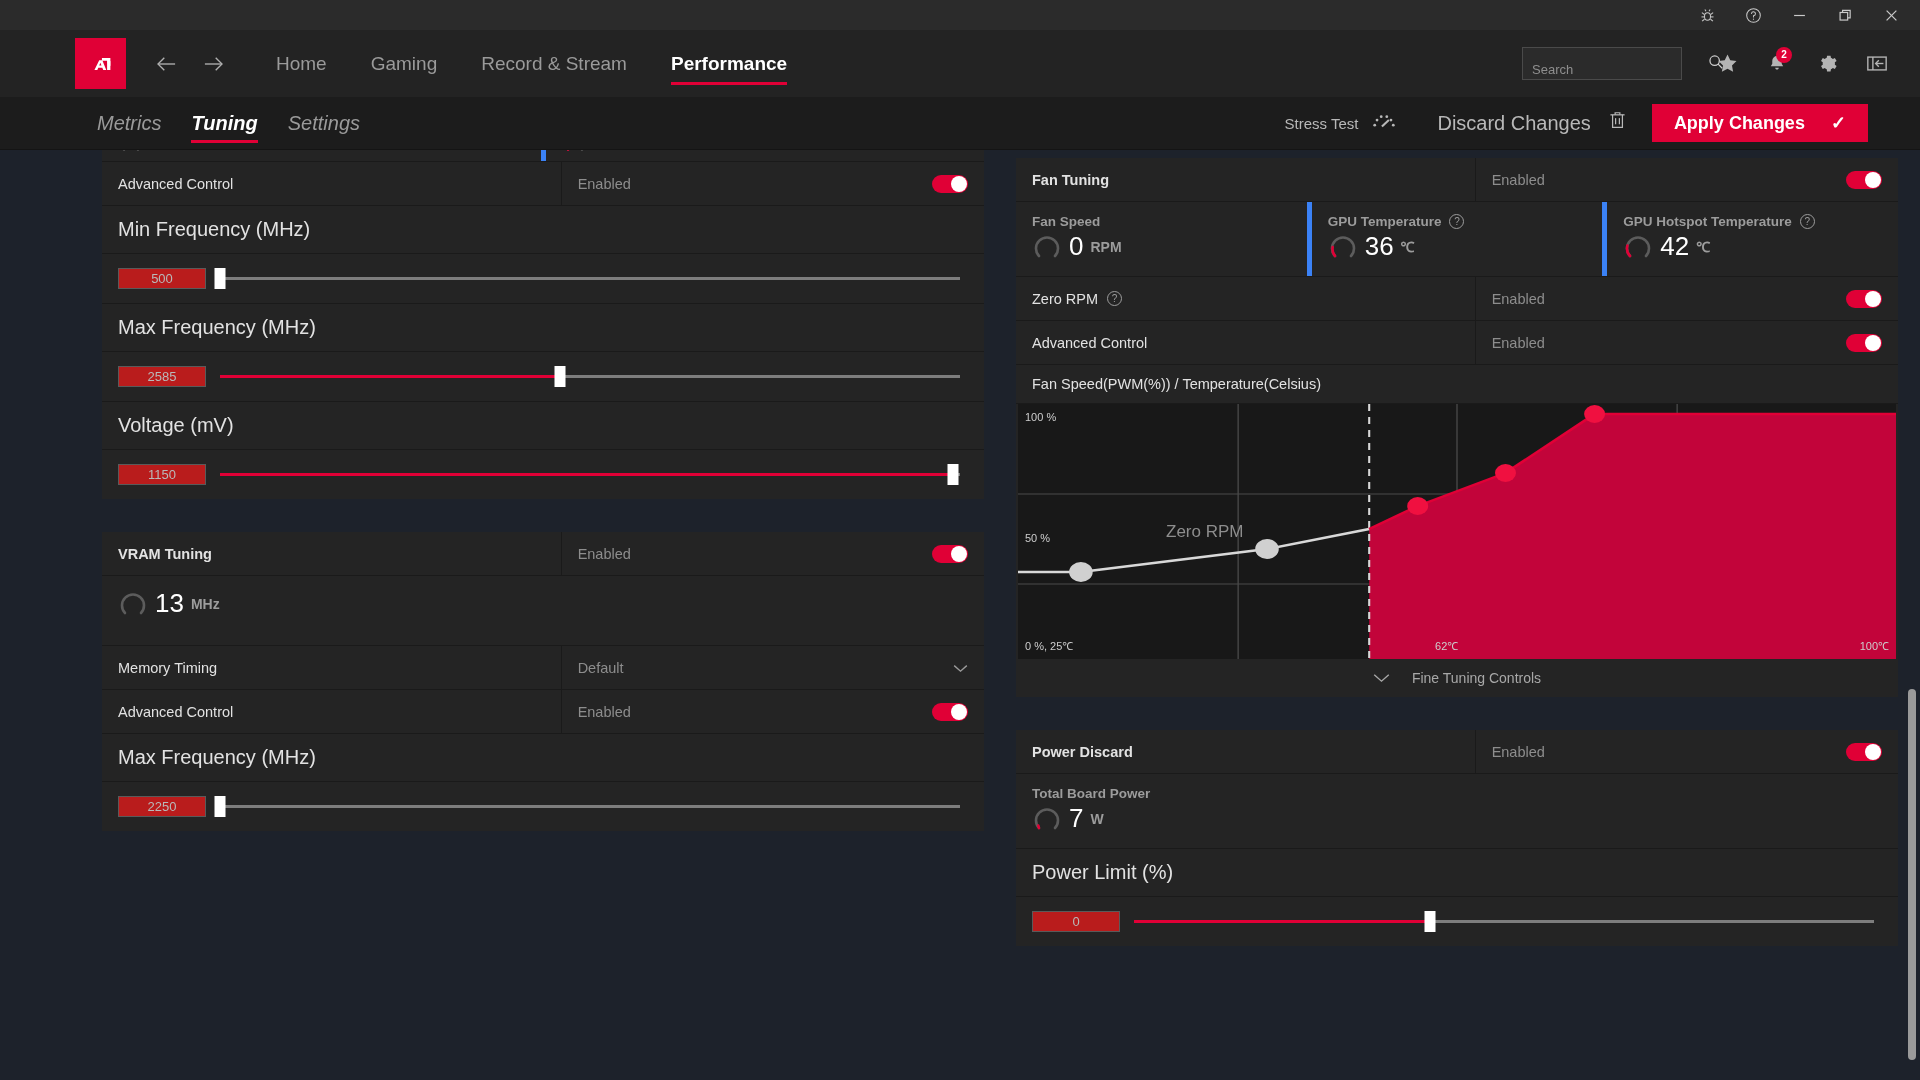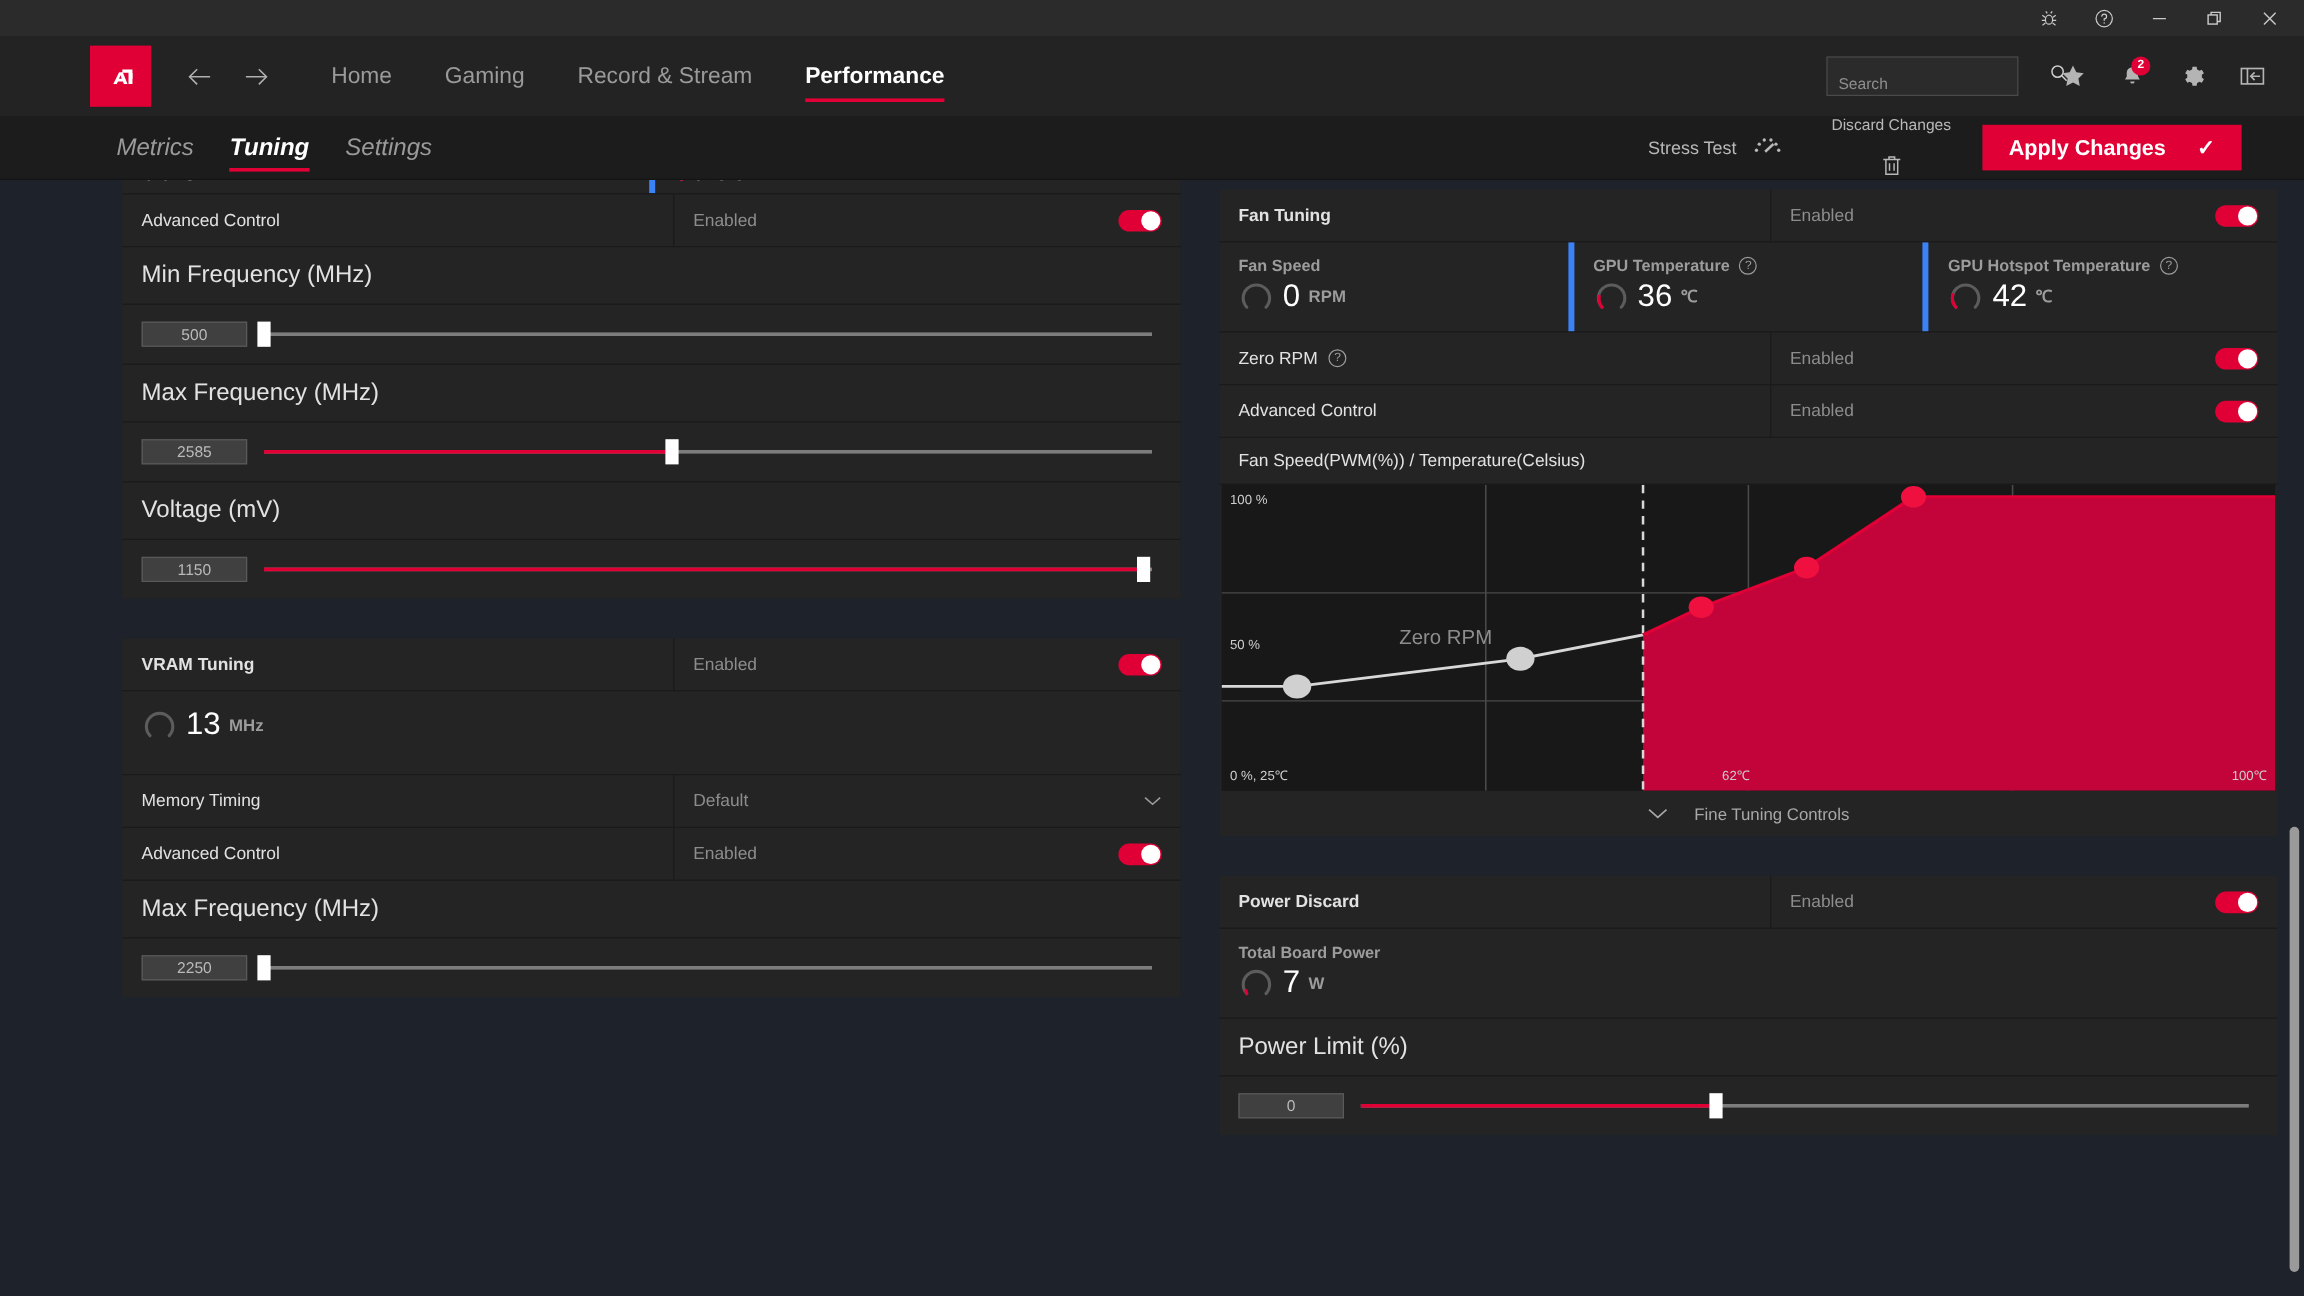--- a/index.html
+++ b/index.html
@@ -83,23 +83,22 @@
   .subtab.active::after{
     content:""; position:absolute; bottom:7px; left:15px; right:15px;
     height:3px; background:#e00036;
   }
   .sub-right{ margin-left:auto; display:flex; align-items:center; padding-right:52px; gap:0; }
   .stress{
     display:flex; align-items:center; gap:13px; color:#b8b8b8; font-size:15px;
     margin-right:40px;
   }
   .discard{
-    display:flex; align-items:center; gap:18px; color:#b8b8b8; font-size:13px;
+    display:flex; align-items:center; gap:18px; color:#b8b8b8; font-size:20px;
     margin-right:26px;
-    flex-direction:column;
   }
   .applybtn{
     background:#e00036; color:#fff; font-size:18px; font-weight:bold;
     height:38px; padding:0 22px; display:flex; align-items:center; gap:26px;
     border:none; white-space:nowrap;
   }
 
   
   .content{
     height:calc(1080px - 30px - 67px - 54px);
@@ -140,21 +139,21 @@
     border-bottom:1px solid #1a1a1a;
   }
 
   
   .slider-row{
     display:flex; align-items:center; padding:14px 16px;
     border-bottom:1px solid #1a1a1a; gap:14px;
   }
   .slider-row:last-child{ border-bottom:none; }
   .numbox{
-    width:88px; height:21px; border:1px solid #5a5a5a; background:#404040;
+    width:88px; height:21px; border:1px solid #5a5a5a; background:#b91c1c;
     color:#b9b9b9; font-size:13px; display:flex; align-items:center;
     justify-content:center; flex:none;
   }
   .track{
     flex:1; height:3px; background:#7d7d7d; position:relative; margin-right:8px;
   }
   .track .fill{
     position:absolute; left:0; top:0; height:3px; background:#e00036;
   }
   .track .thumb{

